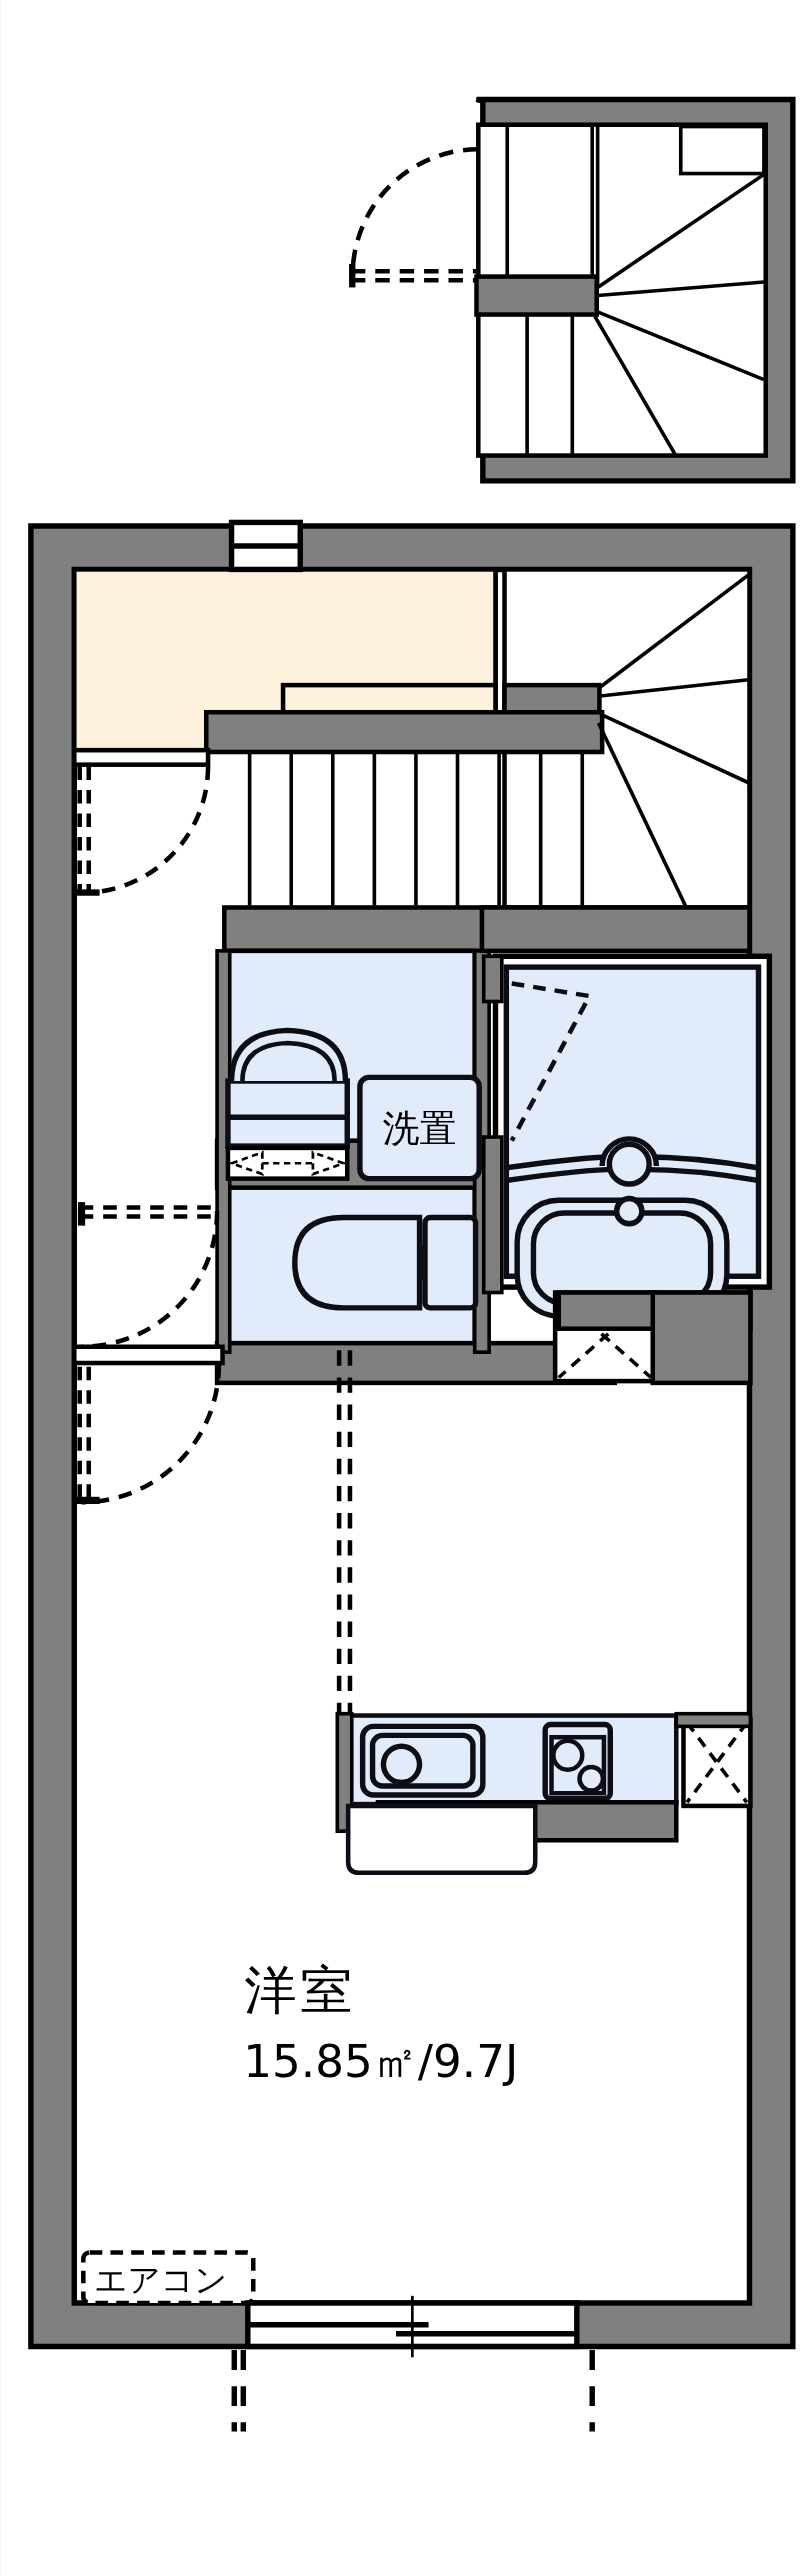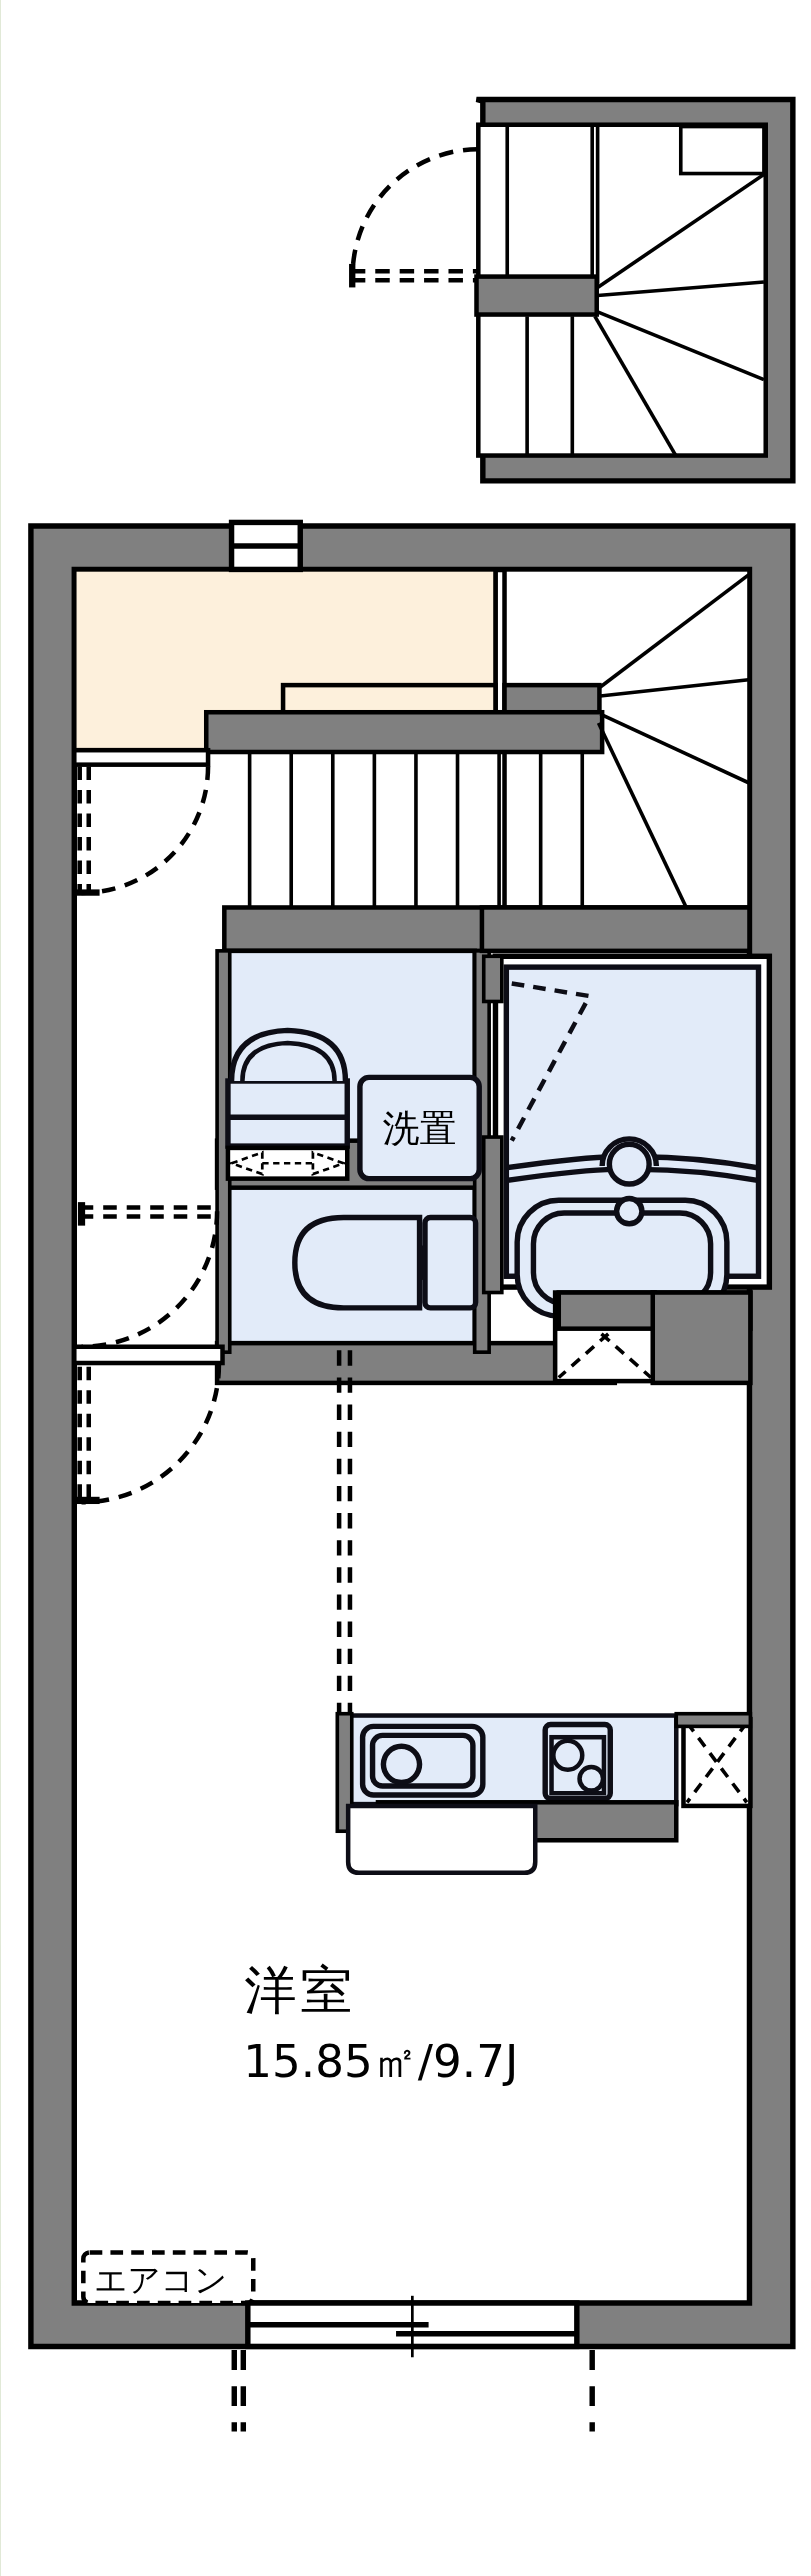--- a/index.html
+++ b/index.html
@@ -1,17 +1,17 @@
 <!DOCTYPE html>
 <html style="font-size:14.5px"><head>
 <meta charset="utf-8">
 <style>
   html,body{margin:0;padding:0;background:#ffffff;}
   body{font-family:"Liberation Sans","DejaVu Sans",sans-serif;}
-  #plan-root{position:relative;width:812px;height:2576px;background:#4d7c0f;overflow:hidden;}
+  #plan-root{position:relative;width:812px;height:2576px;background:#f9a8d4;overflow:hidden;}
   svg{display:block;}
   .lbl{font-family:"DejaVu Sans","Liberation Sans",sans-serif;fill:#000;}
 </style>
 </head>
 <body>
 
 <div id="plan-root">
 <svg width="812" height="2576" viewBox="0 0 898 2850" xmlns="http://www.w3.org/2000/svg">
 
   <rect x="0" y="0" width="898" height="2850" fill="#ffffff"></rect>

